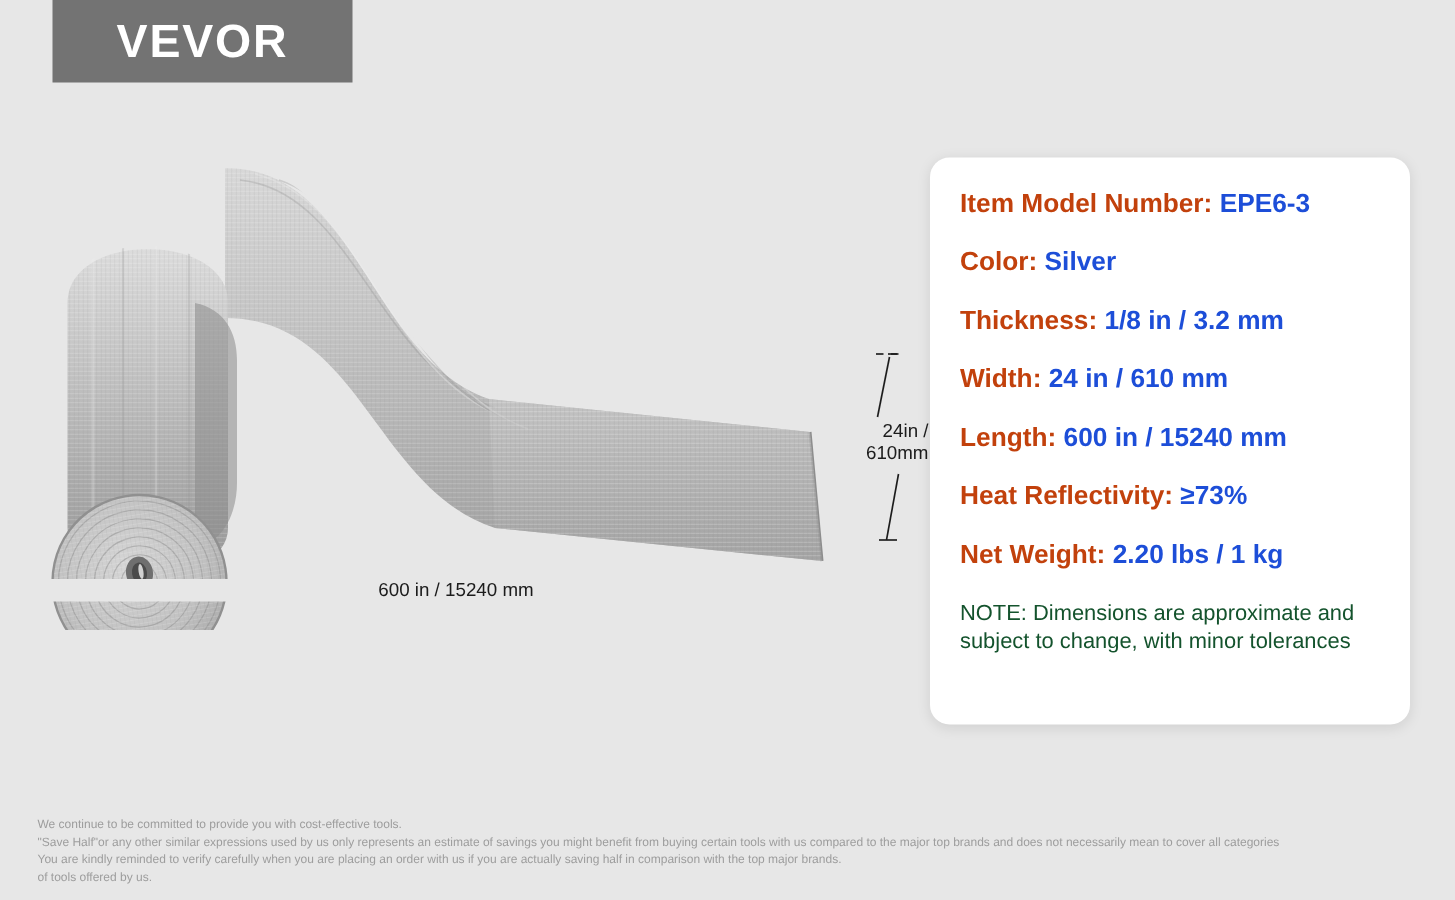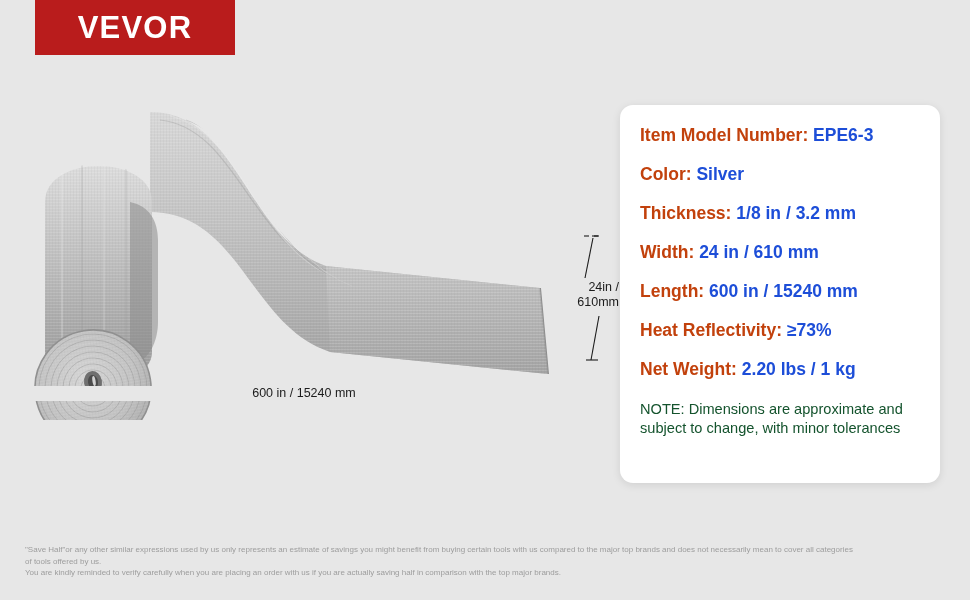--- a/index.html
+++ b/index.html
@@ -15,21 +15,21 @@
     position: relative;
   }
 
   
   .logo-block {
     position: absolute;
     left: 35px;
     top: 0;
     width: 200px;
     height: 55px;
-    background: #b91c1c;
+    background: #737373;
     display: flex;
     align-items: center;
     justify-content: center;
   }
   .logo-text {
     color: #ffffff;
     font-size: 31px;
     font-weight: bold;
     letter-spacing: 1.2px;
     font-family: "Liberation Sans", sans-serif;
@@ -306,16 +306,17 @@
 
   <div class="spec-row">
     <span class="spec-label">Net Weight:</span>
     <span class="spec-value">2.20 lbs / 1 kg</span>
   </div>
 
   <div class="spec-note">NOTE: Dimensions are approximate and subject to change, with minor tolerances</div>
 </div>
 
 <div class="disclaimer">
+  <p>We continue to be committed to provide you with cost-effective tools.</p>
   <p>"Save Half"or any other similar expressions used by us only represents an estimate of savings you might benefit from buying certain tools with us compared to the major top brands and does not necessarily mean to cover all categories</p>
+  <p>You are kindly reminded to verify carefully when you are placing an order with us if you are actually saving half in comparison with the top major brands.</p>
   <p>of tools offered by us.</p>
-  <p>You are kindly reminded to verify carefully when you are placing an order with us if you are actually saving half in comparison with the top major brands.</p>
 </div>
 
 </body></html>

